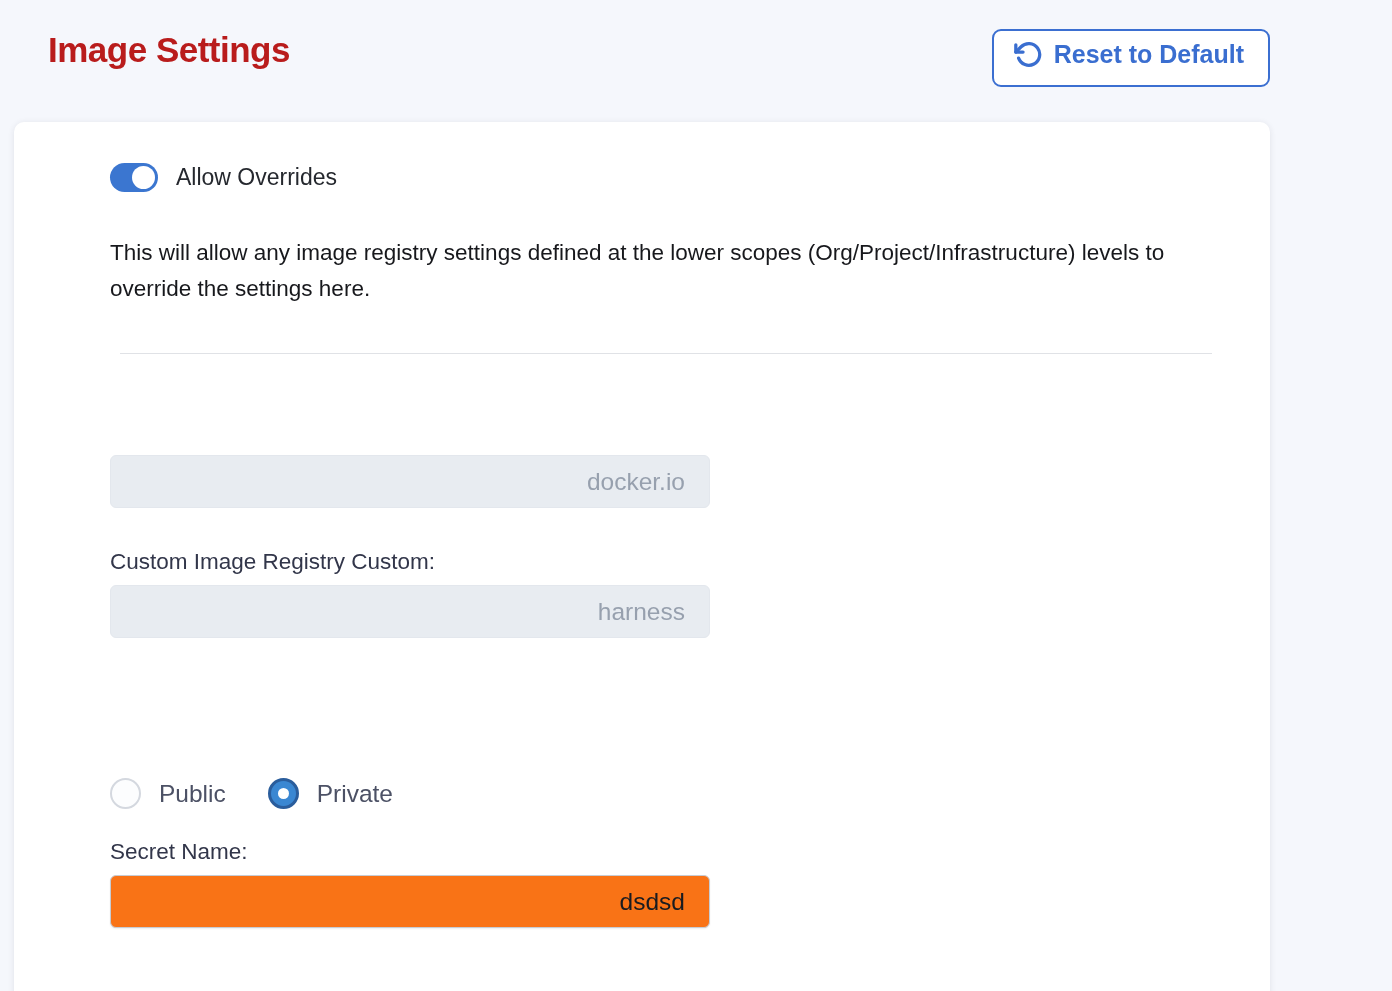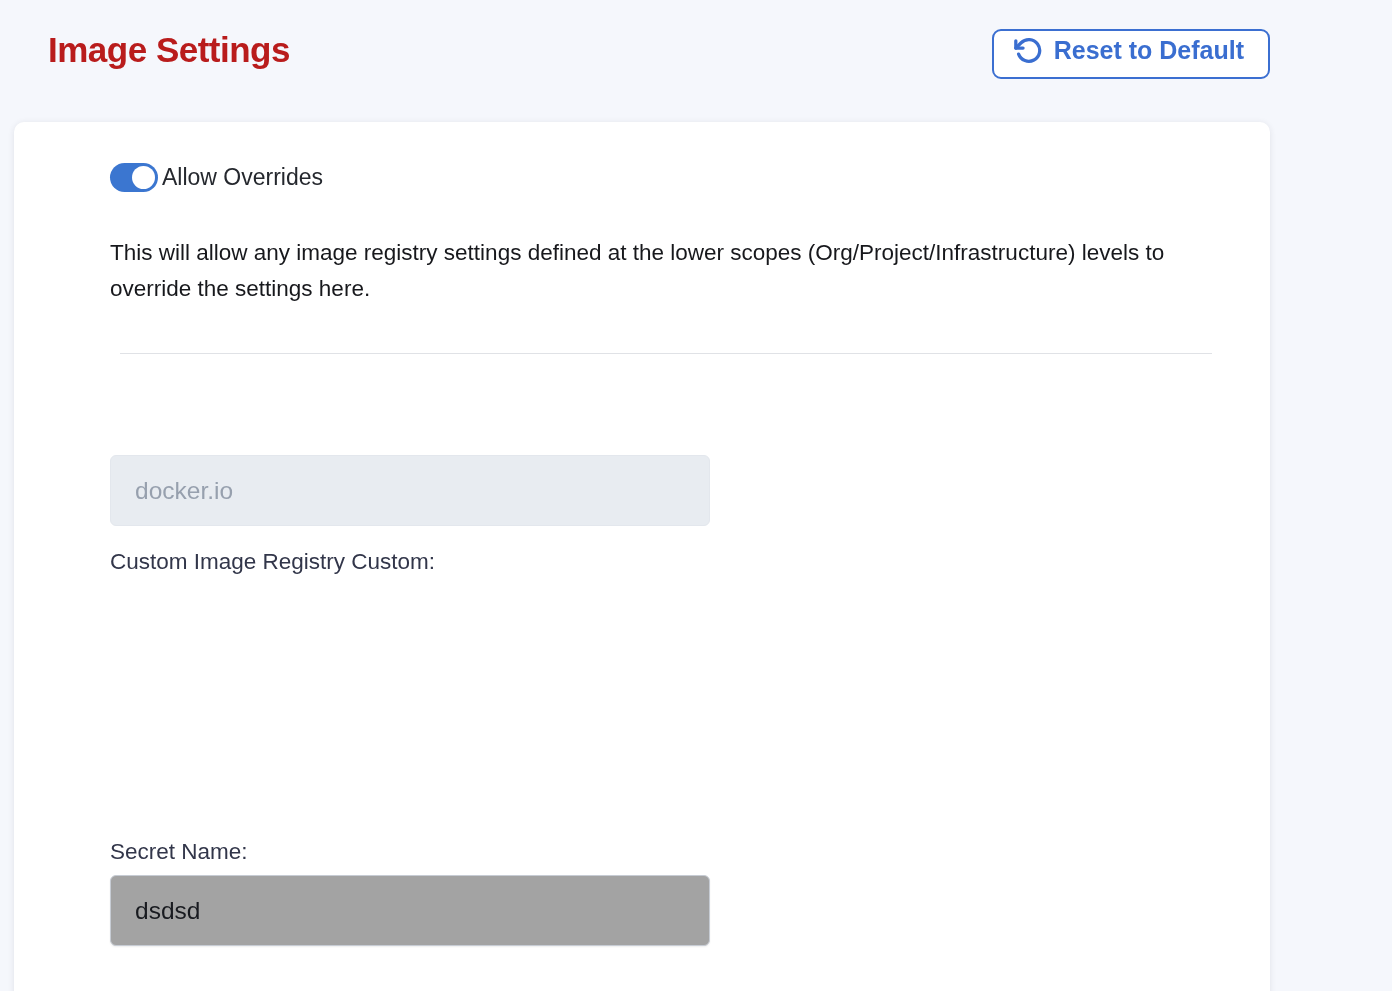--- a/index.html
+++ b/index.html
@@ -18,21 +18,21 @@
     top: 30px;
     font-size: 35px;
     font-weight: 700;
     letter-spacing: -0.5px;
     color: #b91c1c;
   }
   .reset-btn {
     position: absolute;
     top: 29px;
     right: 122px;
-    height: 50px;
+    height: 58px;
     padding: 0 24px 8px 20px;
     display: flex;
     align-items: center;
     gap: 11px;
     background: #ffffff;
     border: 2px solid #3b6fd1;
     border-radius: 9px;
     color: #3a6ed0;
     font-size: 25px;
     font-weight: 700;
@@ -53,21 +53,21 @@
     box-shadow: 0 1px 6px rgba(40, 41, 61, 0.10);
   }
 
   
   .toggle-row {
     position: absolute;
     left: 96px;
     top: 41px;
     display: flex;
     align-items: center;
-    gap: 4px;
+    gap: 18px;
   }
   .toggle {
     position: relative;
     width: 48px;
     height: 29px;
     border-radius: 15px;
     background: #3b76d0;
     cursor: pointer;
     flex: 0 0 auto;
   }
@@ -115,34 +115,35 @@
   }
   .field-label.strong {
     font-weight: 700;
     color: #121317;
     font-size: 23px;
   }
   .text-input {
     position: absolute;
     left: 96px;
     width: 600px;
-    height: 71px;
+    height: 53px;
     border-radius: 6px;
     font-size: 24.5px;
     padding: 0 24px;
     font-family: "Liberation Sans", sans-serif;
     outline: none;
+    text-align: right;
   }
   .text-input.disabled {
     background: #e8ecf1;
     border: 1px solid #e3e7ed;
     color: #97a0ae;
   }
   .text-input.editable {
-    background: #a3a3a3;
+    background: #f97316;
     border: 1.5px solid #c7ccd4;
     color: #191b20;
     box-shadow: 0 1px 2px rgba(0,0,0,0.07);
   }
 
   .lbl-server  { top: 297px; }
   .inp-server  { top: 333px; }
   .lbl-account { top: 427px; }
   .inp-account { top: 463px; }
   .lbl-type    { top: 589px; }
@@ -217,19 +218,30 @@
     <span class="toggle-label">Allow Overrides</span>
   </div>
 
   <p class="description">This will allow any image registry settings defined at the lower scopes (Org/Project/Infrastructure) levels to override the settings here.</p>
 
   <div class="divider"></div>
 
   <input class="text-input disabled inp-server" type="text" disabled="" value="docker.io" style="">
 
   <label class="field-label lbl-account">Custom Image Registry Custom:</label>
-
-
+  <input class="text-input disabled inp-account" type="text" disabled="" value="harness" style="">
+
+
+  <div class="radio-row">
+    <div class="radio-option">
+      <span class="radio-circle unselected"></span>
+      <span class="radio-label">Public</span>
+    </div>
+    <div class="radio-option">
+      <span class="radio-circle selected"></span>
+      <span class="radio-label">Private</span>
+    </div>
+  </div>
 
   <label class="field-label lbl-secret">Secret Name:</label>
   <input class="text-input editable inp-secret" type="text" value="dsdsd" style="">
 
 </div>
 
 </body></html>

